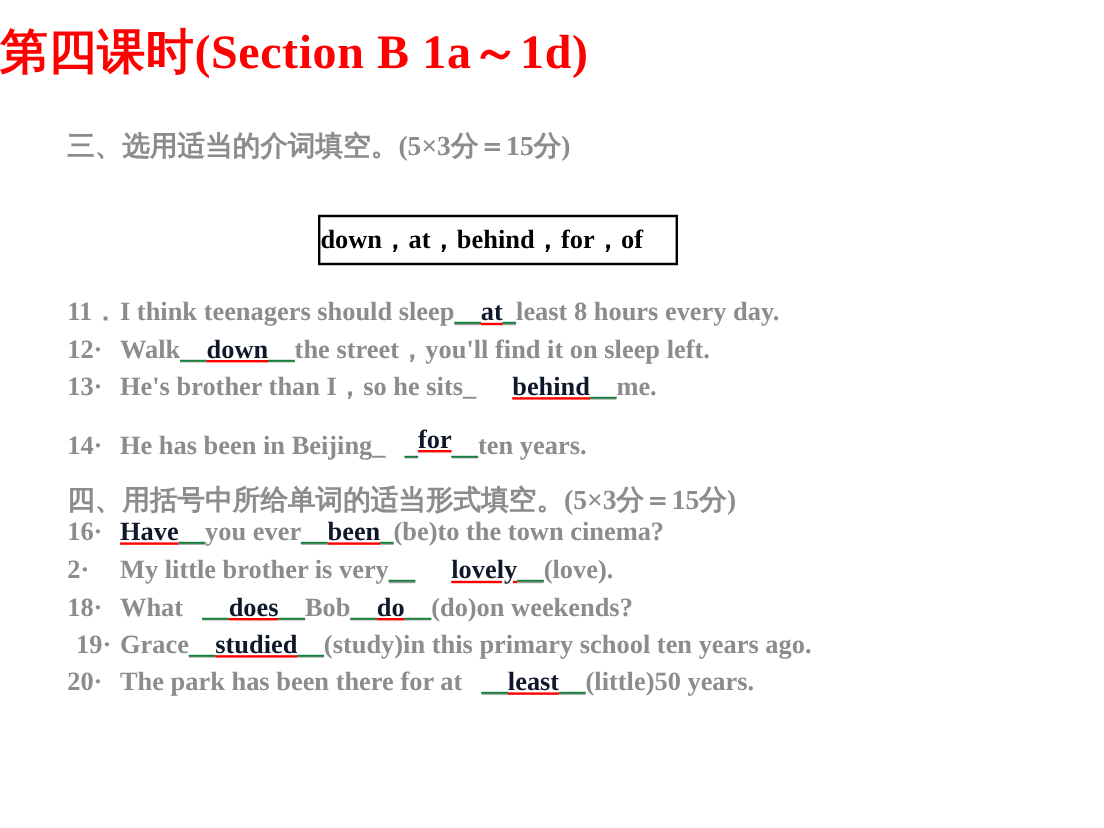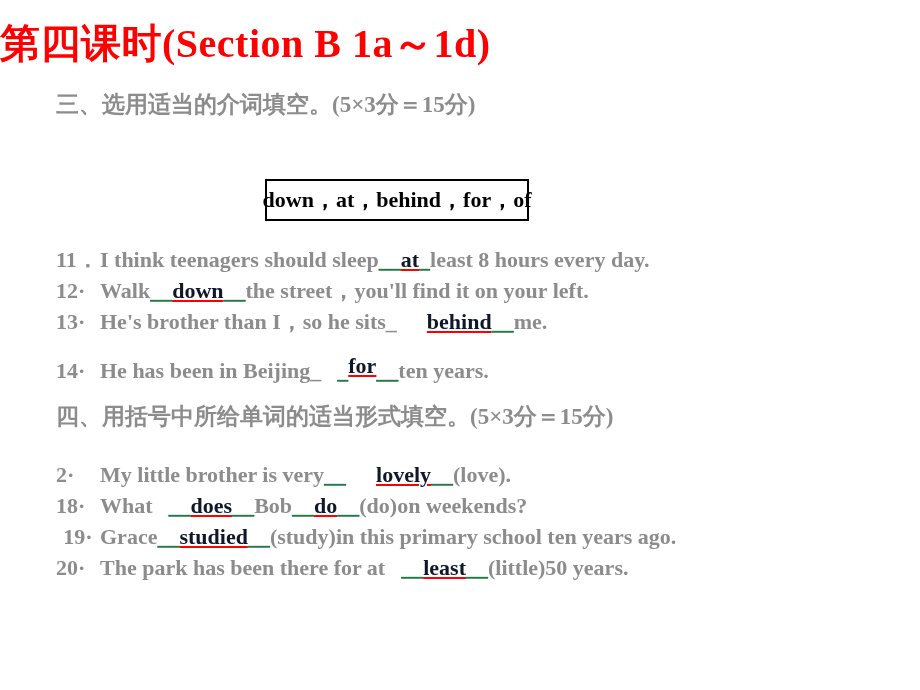--- a/index.html
+++ b/index.html
@@ -43,36 +43,36 @@
     left: 56px;
     color: #8c8c8c;
     font-size: 23px;
     font-weight: 700;
     font-family: "DejaVu Sans", "Liberation Sans", sans-serif;
     white-space: nowrap;
   }
   .section-heading .score {
     font-family: "Liberation Serif", "DejaVu Serif", serif;
   }
-  #sec3 { top: 89px; }
+  #sec3 { top: 106px; }
   #sec4 { top: 401px; }
 
   
   .wordbox {
     position: absolute;
     left: 265px;
     top: 179px;
-    width: 264px;
+    width: 300px;
     height: 42px;
     border: 2px solid #000000;
     background: #ffffff;
     box-sizing: border-box;
     display: flex;
     align-items: center;
-    justify-content: center;
+    justify-content: flex-start;
   }
   .wordbox span {
     color: #000000;
     font-size: 22px;
     font-weight: 700;
     font-family: "Liberation Serif", "DejaVu Serif", serif;
     white-space: nowrap;
     line-height: 1;
   }
 
@@ -134,36 +134,39 @@
 
   <div class="wordbox">
     <span>down，at，behind，for，of</span>
   </div>
 
   <div class="qline" id="q11">
     <span class="qnum">11．</span><span>I think teenagers should sleep</span><span class="blank">__</span><span class="ans">at</span><span class="blank">_</span><span>least 8 hours every day.</span>
   </div>
 
   <div class="qline" id="q12">
-    <span class="qnum">12·</span><span>Walk</span><span class="blank">__</span><span class="ans">down</span><span class="blank">__</span><span>the street，you'll find it on your left.</span>
+    <span class="qnum">12·</span><span>Walk</span><span class="blank">__</span><span class="ans">down</span><span class="blank">__</span><span>the street，you'll find it on sleep left.</span>
   </div>
 
   <div class="qline" id="q13">
     <span class="qnum">13·</span><span>He's brother than I，so he sits_</span><span class="sp-lg"></span><span class="ans">behind</span><span class="blank">__</span><span>me.</span>
   </div>
 
   <div class="qline" id="q14">
     <span class="qnum">14·</span><span>He has been in Beijing_</span><span class="sp"></span><span class="blank">_</span><span class="ans up">for</span><span class="blank">__</span><span>ten years.</span>
   </div>
 
 
   <div class="section-heading" id="sec4">
     <span>四、用括号中所给单词的适当形式填空。</span><span class="score">(5×3分＝15分)</span>
   </div>
 
+  <div class="qline" id="q16">
+    <span class="qnum">16·</span><span class="ans">Have</span><span class="blank">__</span><span>you ever</span><span class="blank">__</span><span class="ans">been</span><span class="blank">_</span><span>(be)to the town cinema?</span>
+  </div>
 
   <div class="qline" id="q17">
     <span class="qnum">2·</span><span>My little brother is very</span><span class="blank">__</span><span class="sp-lg"></span><span class="ans">lovely</span><span class="blank">__</span><span>(love).</span>
   </div>
 
   <div class="qline" id="q18">
     <span class="qnum">18·</span><span>What</span><span class="sp"></span><span class="blank">__</span><span class="ans">does</span><span class="blank">__</span><span>Bob</span><span class="blank">__</span><span class="ans">do</span><span class="blank">__</span><span>(do)on weekends?</span>
   </div>
 
   <div class="qline" id="q19">

